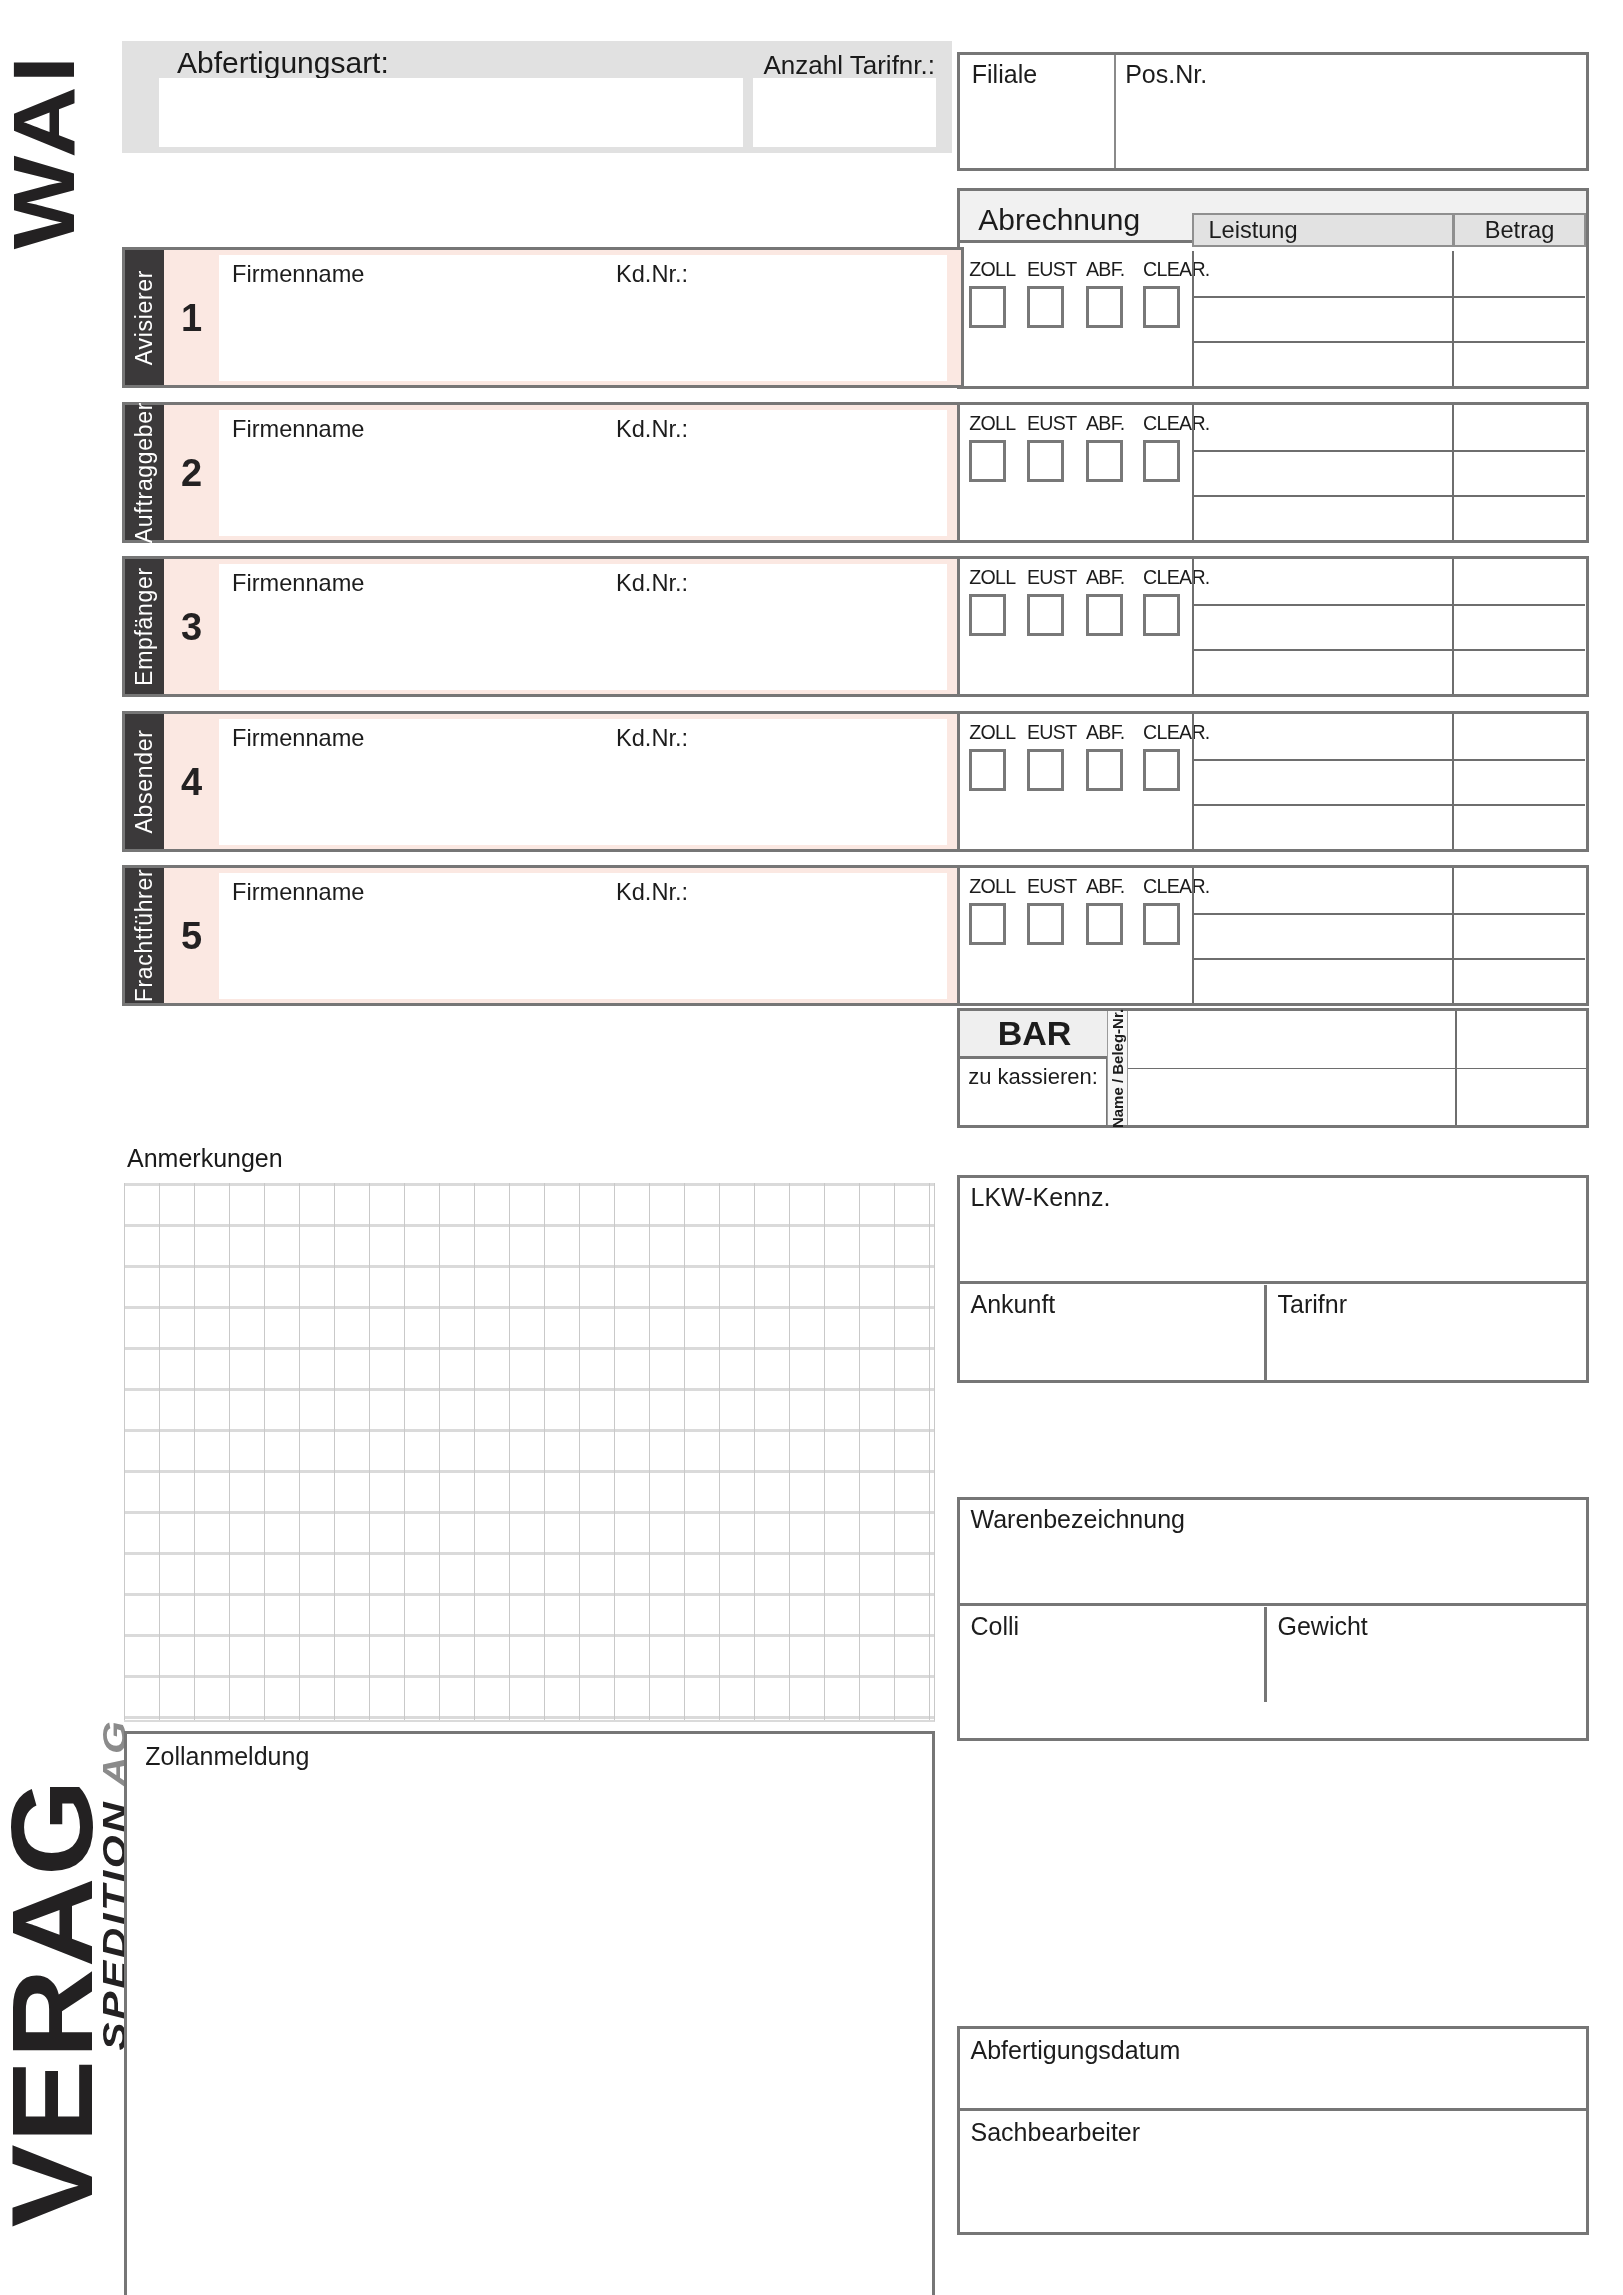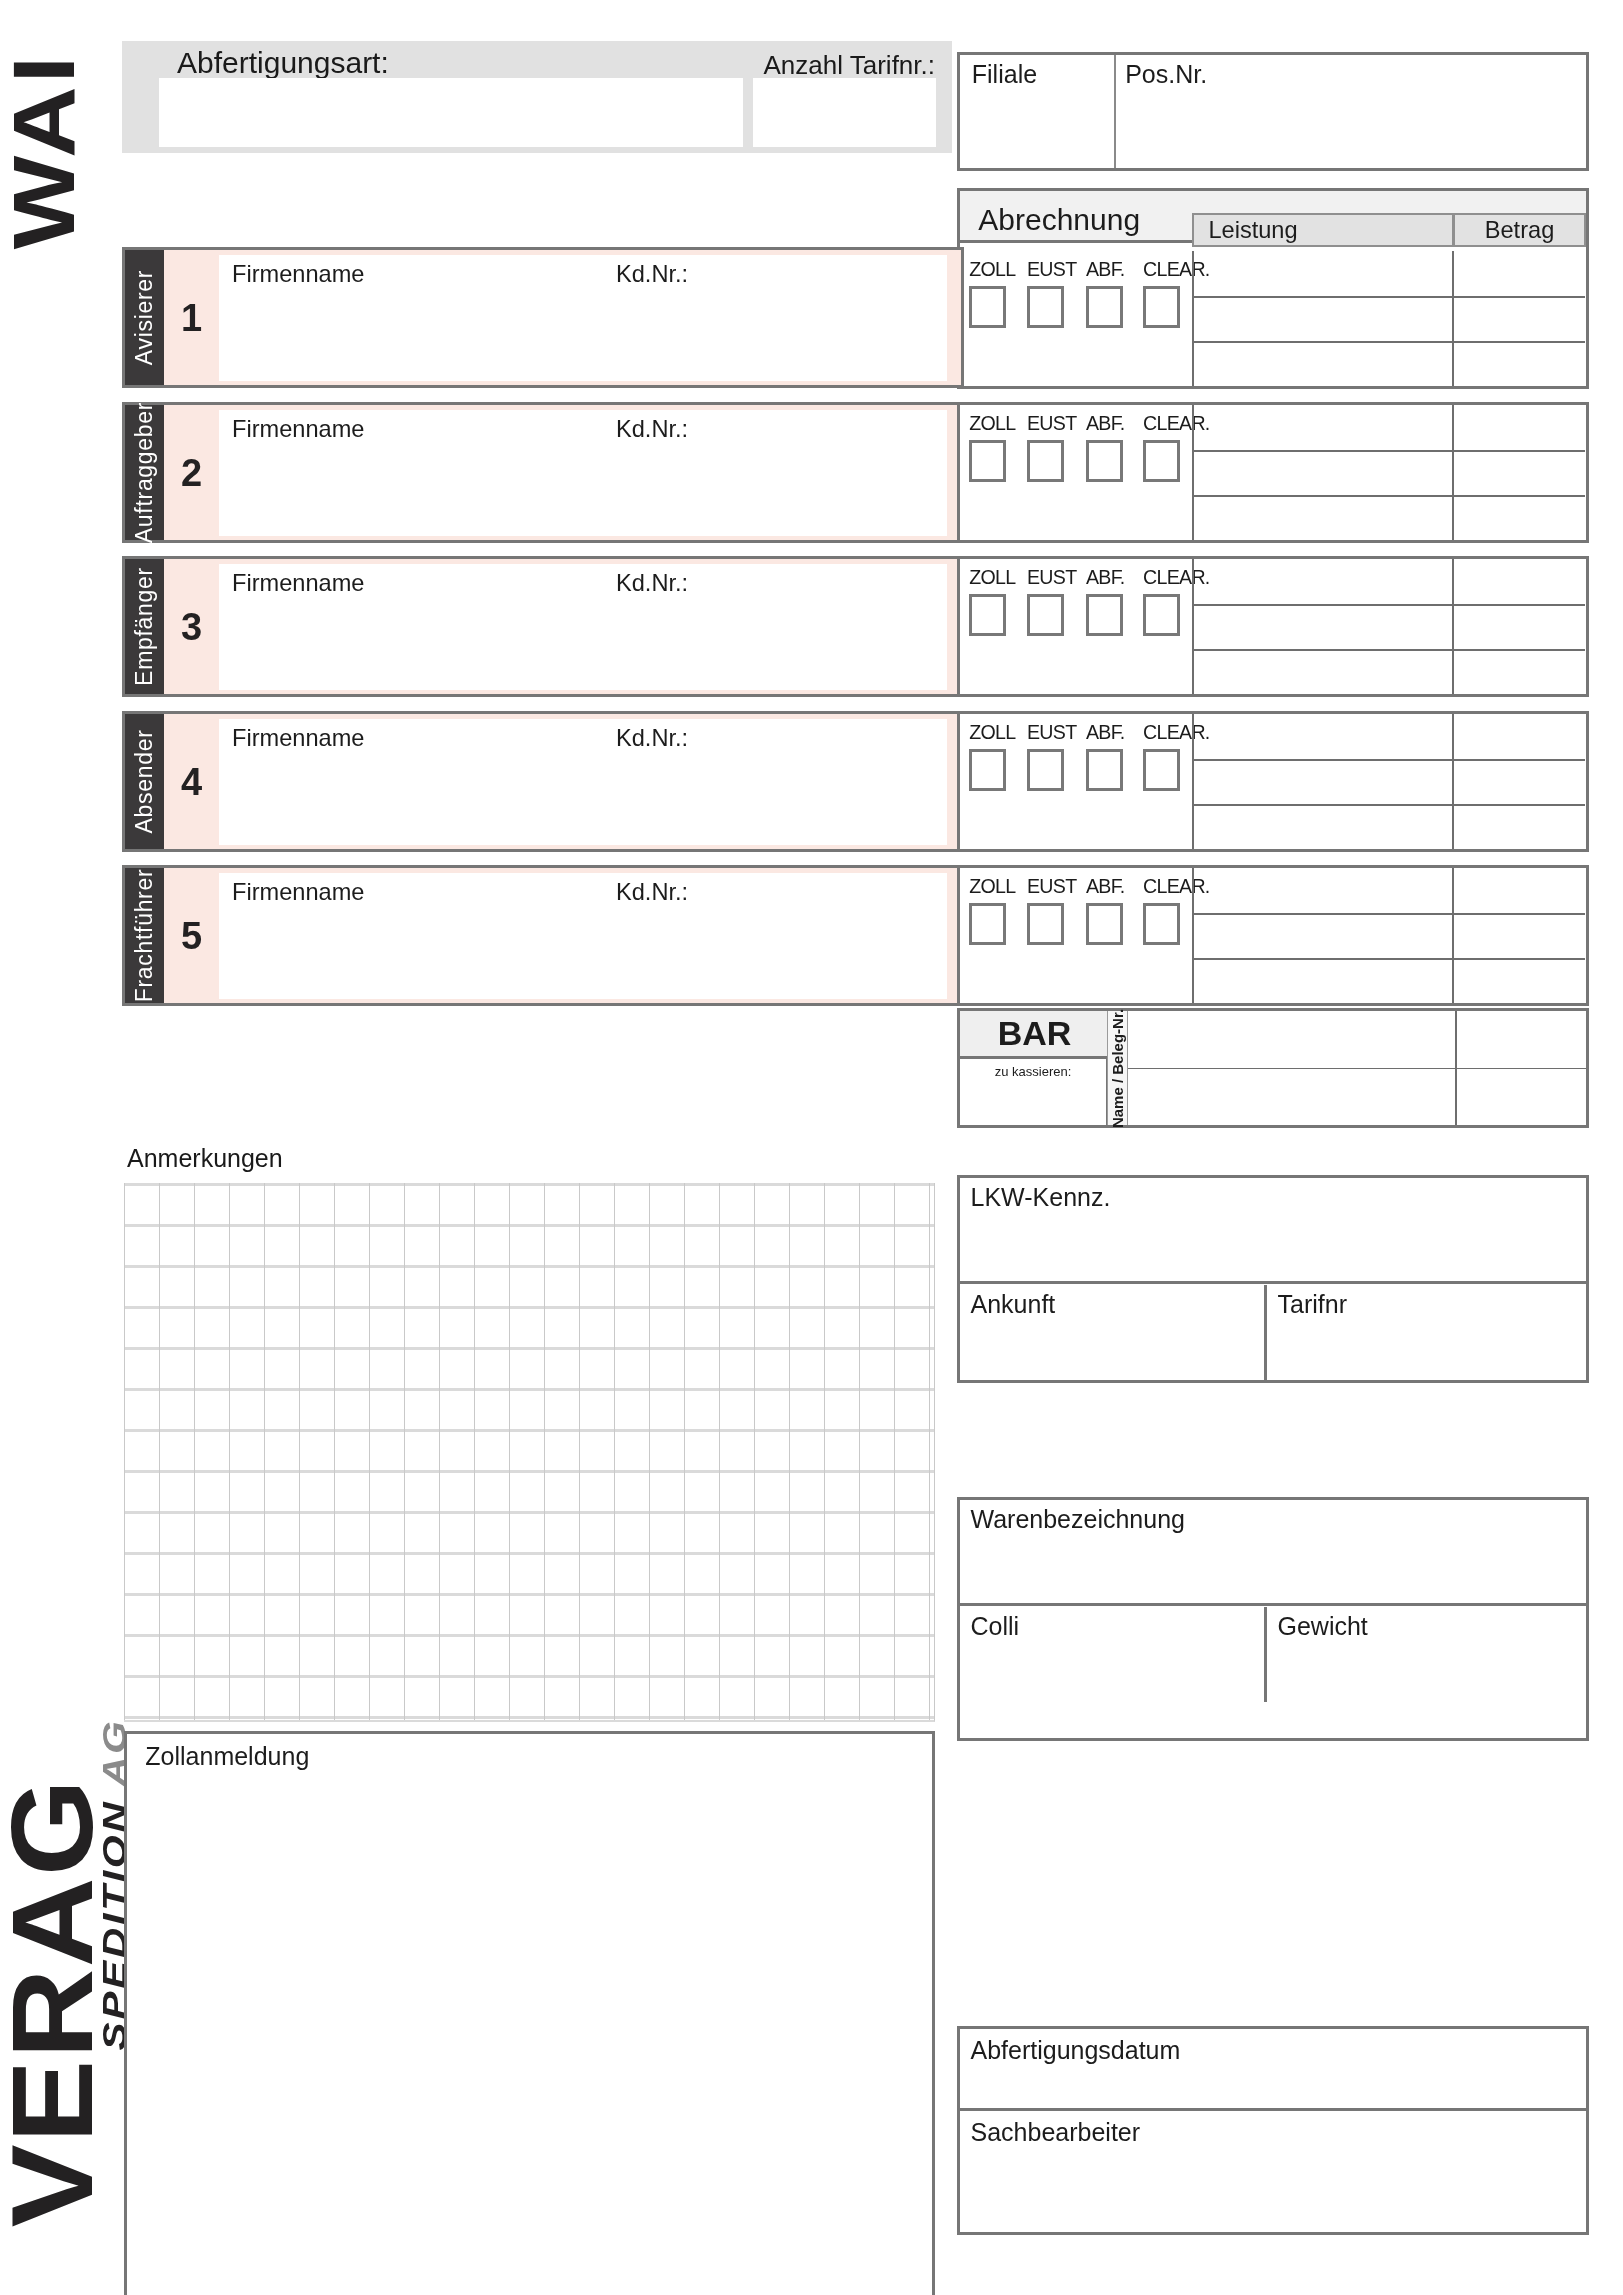--- a/index.html
+++ b/index.html
@@ -45,21 +45,21 @@
   .vdiv{position:absolute;top:0;width:2px;height:100%;background:#6e6e6e}
   .hline{position:absolute;height:2px;background:#6e6e6e}
   .leistung-area{position:absolute;left:232px;top:0;width:393px;height:100%}
 
   
   .bar-box{left:957px;top:1008px;width:632px;height:120px}
   .bar-cell{position:absolute;left:0;top:0;width:149px;height:45px;background:#efefef;
             display:flex;align-items:center;justify-content:center;font-size:34px;font-weight:700}
   .zuk-cell{position:absolute;left:0;top:45px;width:149px;height:69px;background:#fff;
             border-top:3.3px solid #767676;border-right:3.3px solid #767676;text-align:center}
-  .zuk-cell span{display:inline-block;margin-top:5.2px;font-size:13px}
+  .zuk-cell span{display:inline-block;margin-top:5.2px;font-size:22px}
   .nb-strip{position:absolute;left:147px;top:0;width:21px;height:114px;background:#f6f6f6;
             border-left:1.3px solid #9a9a9a;border-right:1.3px solid #9a9a9a;
             display:flex;align-items:center;justify-content:center}
   .nb-strip span{transform:rotate(-90deg);white-space:nowrap;font-size:15px;font-weight:600}
 
   
   .party-row{position:absolute;left:122px;width:842px;height:141px;border:3.3px solid #767676;background:#fbe8e2}
   .strip{position:absolute;left:0;top:0;width:39px;height:100%;background:#3b393a;
          display:flex;align-items:center;justify-content:center}
   .strip span{transform:rotate(-90deg);white-space:nowrap;color:#fff;font-size:23px;letter-spacing:0.7px}

